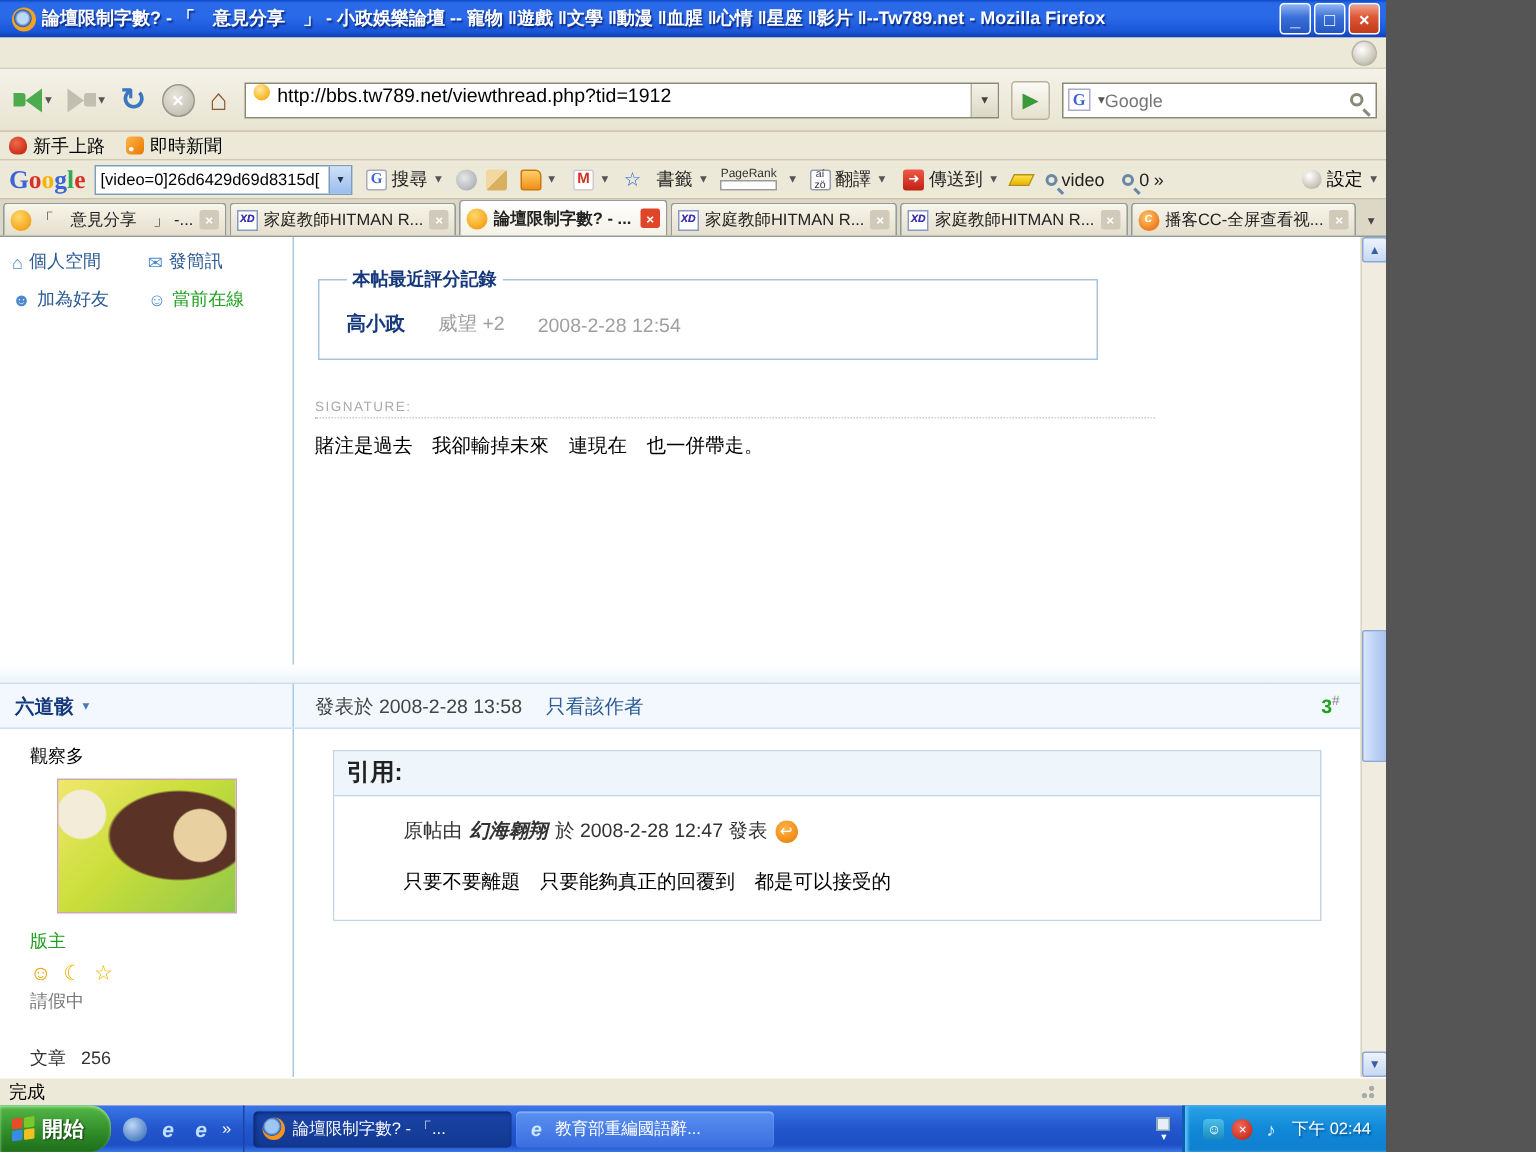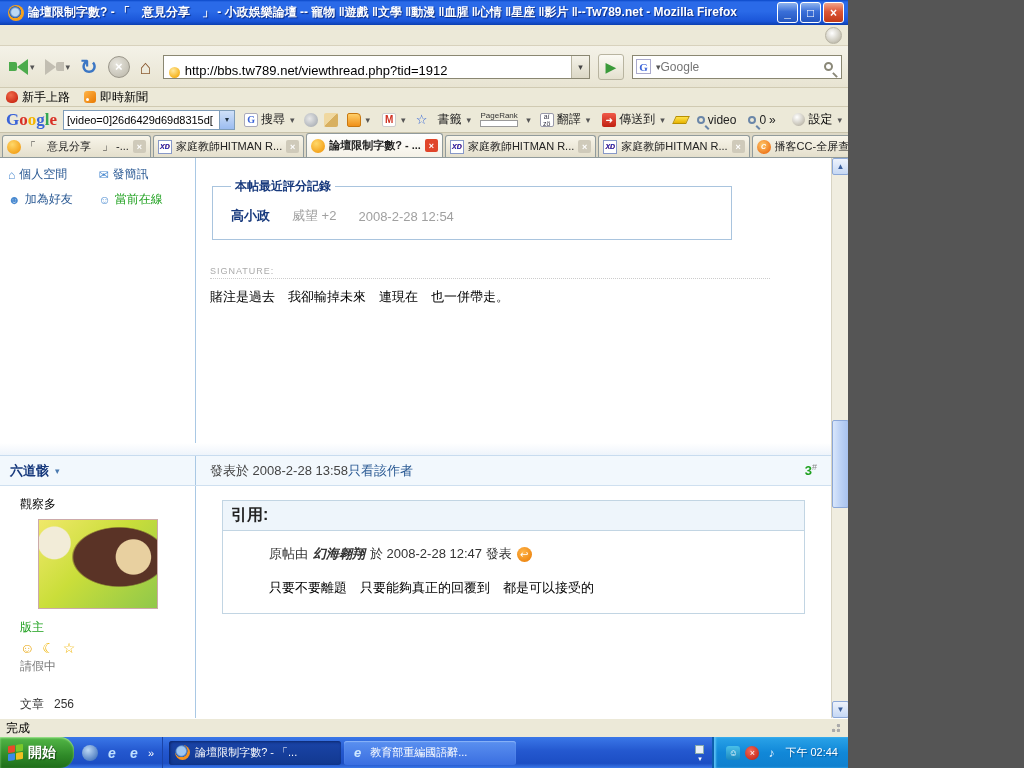--- a/index.html
+++ b/index.html
@@ -1,17 +1,17 @@
 <!DOCTYPE html>
 <html><head>
 <meta charset="utf-8">
 <style>
   *{box-sizing:border-box;margin:0;padding:0}
   body{font-family:"Liberation Sans","DejaVu Sans",sans-serif;background:#555}
-  .win{position:relative;width:848px;height:768px;overflow:hidden;background:#f9a8d4;font-size:12px}
+  .win{position:relative;width:924px;height:768px;overflow:hidden;background:#f9a8d4;font-size:12px}
 
   
   .titlebar{height:25px;display:flex;align-items:center;padding:0 4px;
     background:linear-gradient(180deg,#0a48c8 0%,#2a6ae8 8%,#2a6ae8 45%,#1a55d8 85%,#0c3fb0 100%);}
   .ff-icon{width:16px;height:16px;border-radius:50%;margin:0 4px;
     background:radial-gradient(circle at 45% 45%,#bcd8f5 0 28%,#2a5fb0 45%,#f6a21e 50% 88%,#c85a00 100%);}
   .title-text{flex:1;color:#fff;font-weight:bold;font-size:12px;text-shadow:1px 1px 1px #0a2a80;
     white-space:nowrap;overflow:hidden;text-overflow:ellipsis}
   .winbtns{display:flex;gap:2px}
   .wbtn{width:21px;height:21px;border-radius:3px;border:1px solid #fff;color:#fff;font-weight:bold;
@@ -33,21 +33,21 @@
   .arr-l{width:0;height:0;border:8px solid transparent;border-right:11px solid #4cab4c;border-left:none}
   .arr-l:after{content:""}
   .arr-bar{width:8px;height:9px;background:#4cab4c;border-radius:0 2px 2px 0}
   .arr-r{width:0;height:0;border:8px solid transparent;border-left:11px solid #c2beb2;border-right:none}
   .arr-bar.gray{background:#c2beb2;border-radius:2px 0 0 2px}
   .caret{font-size:9px;color:#555;margin-left:2px}
   .reload-glyph{font-size:21px;color:#3b76c4;font-weight:bold;line-height:1}
   .stop-circle{width:22px;height:22px;border-radius:50%;background:radial-gradient(circle at 38% 35%,#e8e6de,#b8b4a6);
     border:1px solid #9a968a;color:#fff;font-weight:bold;display:flex;align-items:center;justify-content:center;font-size:13px}
   .home-glyph{font-size:20px;color:#8a5a30;line-height:1}
-  .urlbar{flex:1;display:flex;align-items:flex-end;height:24px;background:#fff;border:1px solid #8a8772;margin:0 4px}
+  .urlbar{flex:1;display:flex;align-items:flex-start;height:24px;background:#fff;border:1px solid #8a8772;margin:0 4px}
   .url-fav{width:11px;height:11px;border-radius:50%;margin:0 5px;
     background:radial-gradient(circle at 38% 32%,#ffe9a0,#f6b41e 70%,#d88a00)}
   .urlbar input{flex:1;border:none;outline:none;font-size:13px;font-family:"Liberation Sans",sans-serif;color:#000;background:transparent}
   .url-drop{width:18px;height:22px;background:linear-gradient(#f4f2e8,#dcd8c6);border-left:1px solid #b8b4a0;
     display:flex;align-items:center;justify-content:center;color:#444;font-size:9px}
   .go-btn{width:26px;height:26px;border:1px solid #b8b4a0;border-radius:3px;background:linear-gradient(#fbfaf4,#e4e0ce);
     display:flex;align-items:center;justify-content:center;color:#3a9a3a;font-size:14px}
   .searchbox{width:210px;height:24px;display:flex;align-items:center;background:#fff;border:1px solid #8a8772;margin-left:4px}
   .g-logo-sm{width:15px;height:15px;border:1px solid #aac;margin:0 3px;display:flex;align-items:center;justify-content:center;
     color:#3b64d8;font-weight:bold;font-size:11px;font-family:"Liberation Serif",serif}
@@ -125,21 +125,21 @@
 
   .sig-label{margin-top:26px;color:#aaa;font-size:9px;letter-spacing:1px;border-bottom:1px dotted #ccc;padding-bottom:2px;width:560px}
   .sig-text{margin-top:8px;line-height:20px}
   .actions{margin-top:20px;text-align:right;padding-right:8px;color:#2b5a94}
   .actions span{margin-left:5px;color:#2b5a94}
 
   .post-sep{height:13px;background:linear-gradient(#fff,#eef4fb);border-bottom:1px solid #c8dcef}
   .p2-header{display:flex;height:30px;background:#f2f8fd;border-bottom:1px solid #cfe0f0;align-items:center}
   .p2-author{width:196px;flex:0 0 196px;padding-left:10px;color:#16387c;font-weight:bold;font-size:13px;border-right:1px solid #a9c8e4;height:100%;display:flex;align-items:center;gap:4px}
   .p2-author .caret{color:#4a7ab0}
-  .p2-meta{flex:1;display:flex;align-items:center;padding:0 14px;gap:0;color:#444}
+  .p2-meta{flex:1;display:flex;align-items:center;padding:0 14px;gap:16px;color:#444}
   .p2-only{color:#2b5a94}
   .p2-right{margin-left:auto;display:flex;align-items:center;gap:10px;color:#2b5a94}
   .p2-floor{color:#1fa11f;font-weight:bold}
   .p2-floor sup{color:#888;font-weight:normal;font-size:9px}
 
   .side2 .utitle{font-size:12px;color:#000;margin:4px 0 6px 12px}
   .avatar{width:120px;height:90px;margin:4px auto 10px auto;border:1px solid #caa;
     background:
       radial-gradient(circle at 80% 42%,#e8d0a0 0 16%,transparent 17%),
       radial-gradient(ellipse at 68% 42%,#5a3326 0 40%,transparent 42%),

